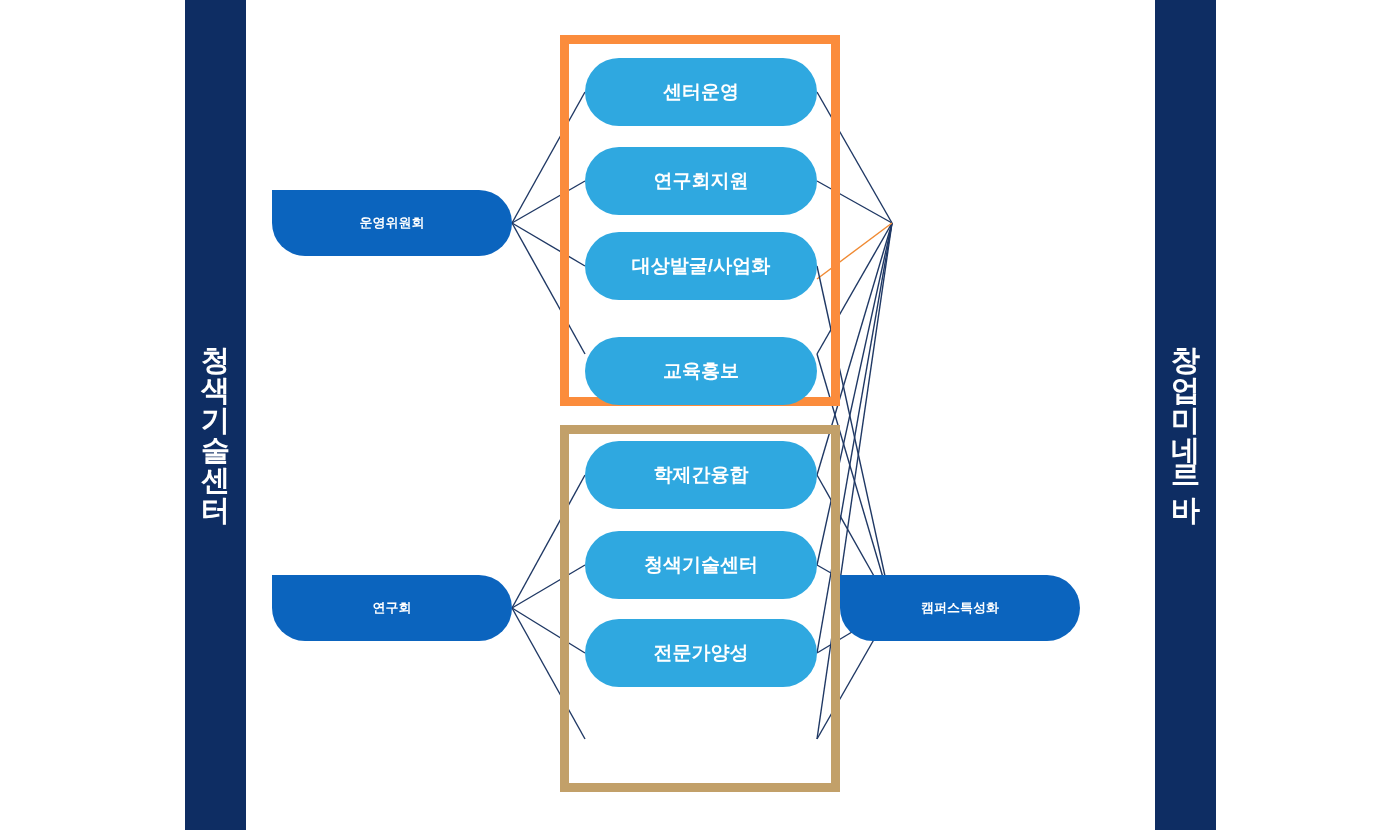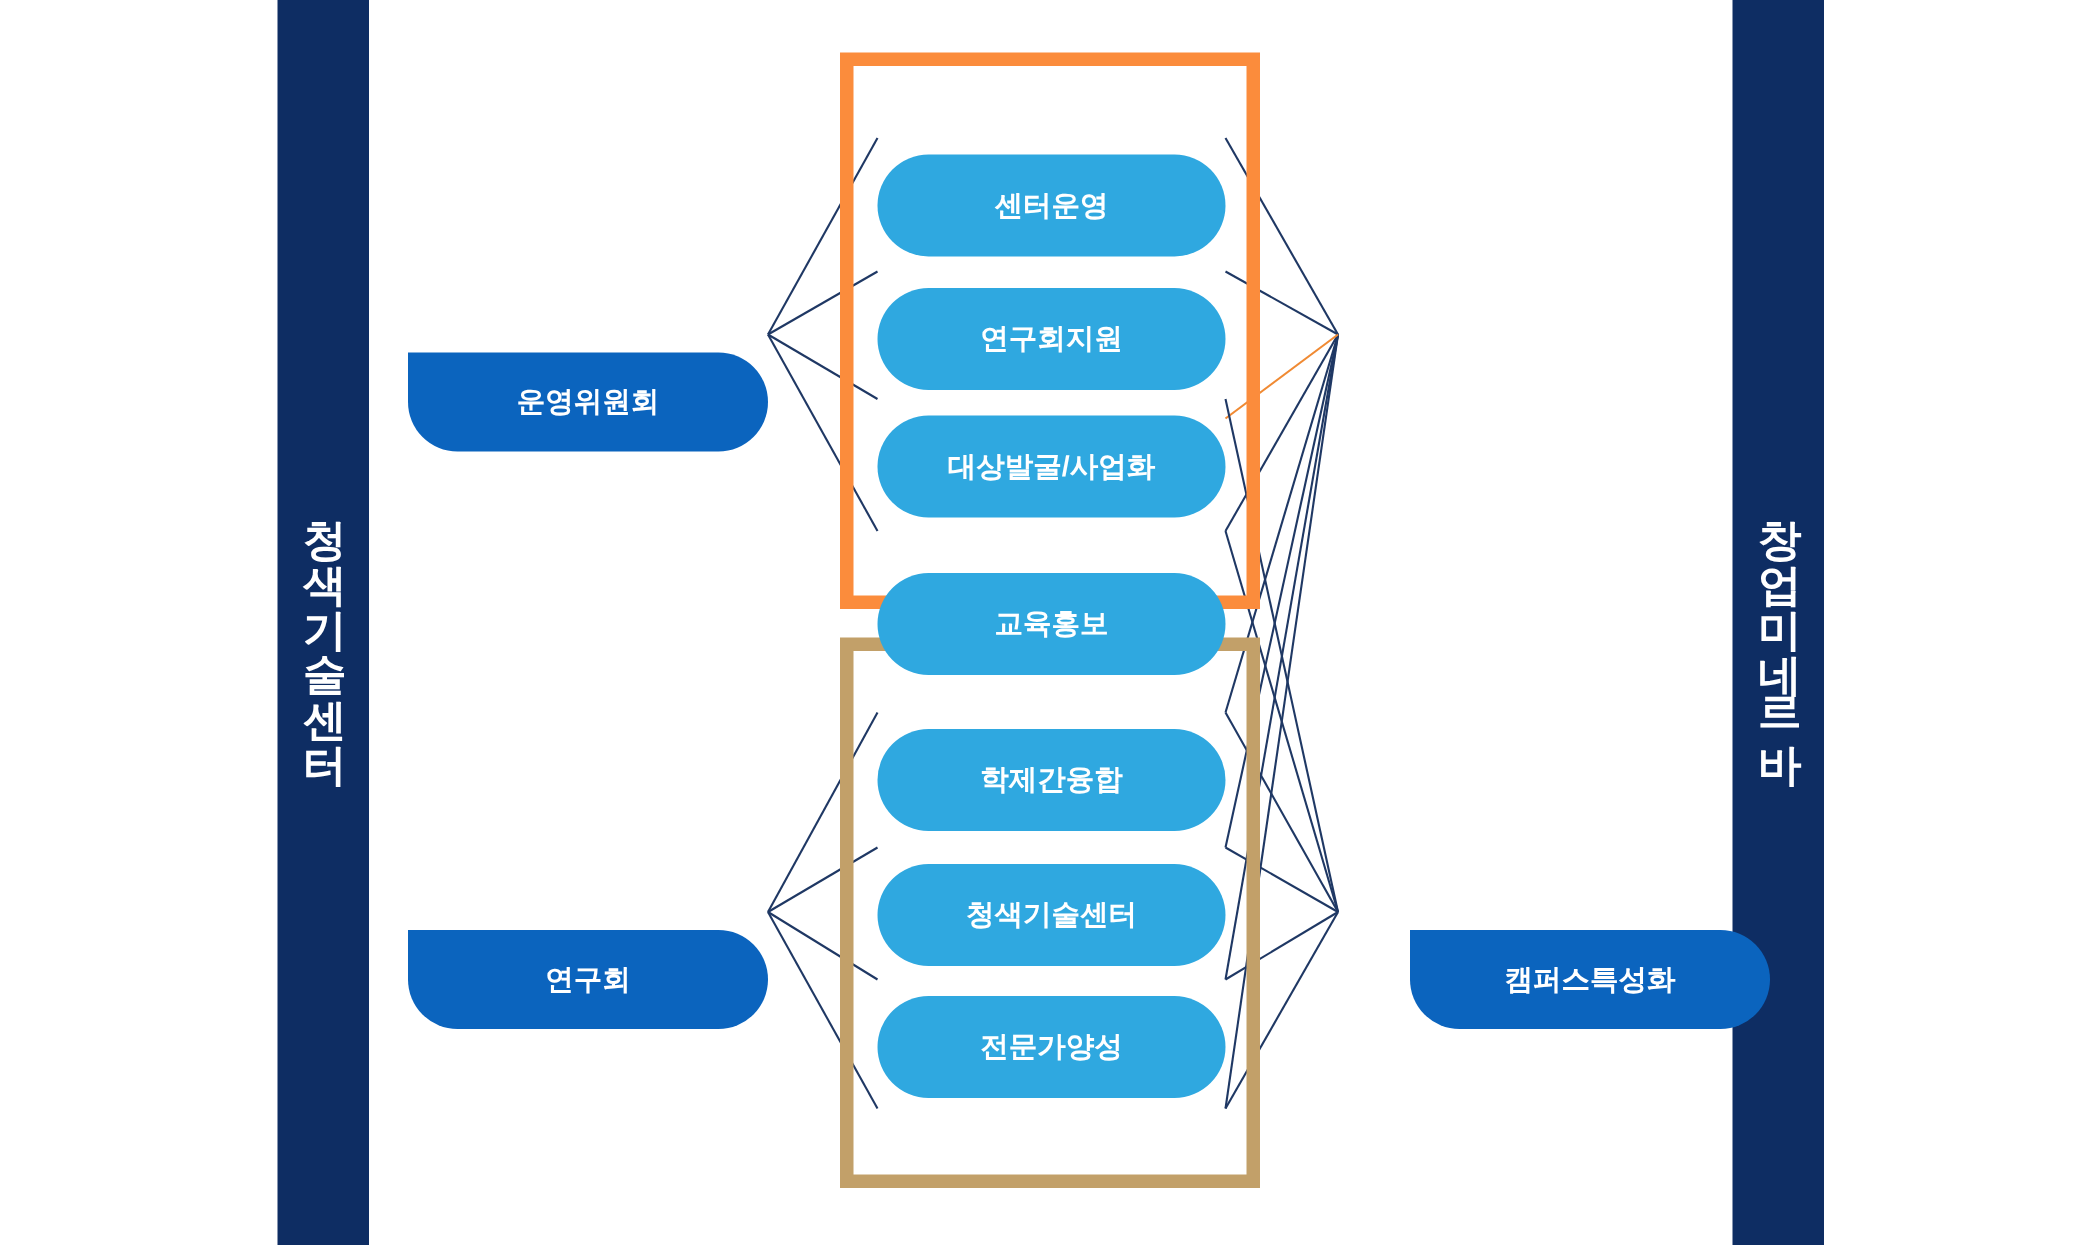--- a/index.html
+++ b/index.html
@@ -70,44 +70,43 @@
   
   .node {
     position: absolute;
     box-sizing: border-box;
     display: flex;
     align-items: center;
     justify-content: center;
     color: #ffffff;
     text-align: center;
     white-space: nowrap;
-    margin-top: 45px;
   }
   .node-primary {
     background: #0B64BE;
-    font-size: 19px;
+    font-size: 13px;
     font-weight: 700;
     height: 66px;
     width: 240px;
     border-radius: 0 33px 33px 33px;
     text-align: center;
   }
   .node-sub {
     background: #2FA8E0;
     font-size: 19px;
     font-weight: 700;
     height: 68px;
     width: 232px;
     left: 585px;
     border-radius: 34px;
   }
   #node-operations-committee { left: 272px; top: 190px; }
   #node-research-society     { left: 272px; top: 575px; }
   #node-regional-industry    { left: 892px; top: 190px; }
-  #node-campus-special       { left: 940px; top: 575px; }
+  #node-campus-special       { left: 840px; top: 575px; }
 </style>
 </head>
 <body>
 
 <div id="canvas">
 
   <div class="side-banner" id="banner-left">
     <span class="banner-label">청색기술센터</span>
   </div>
 

